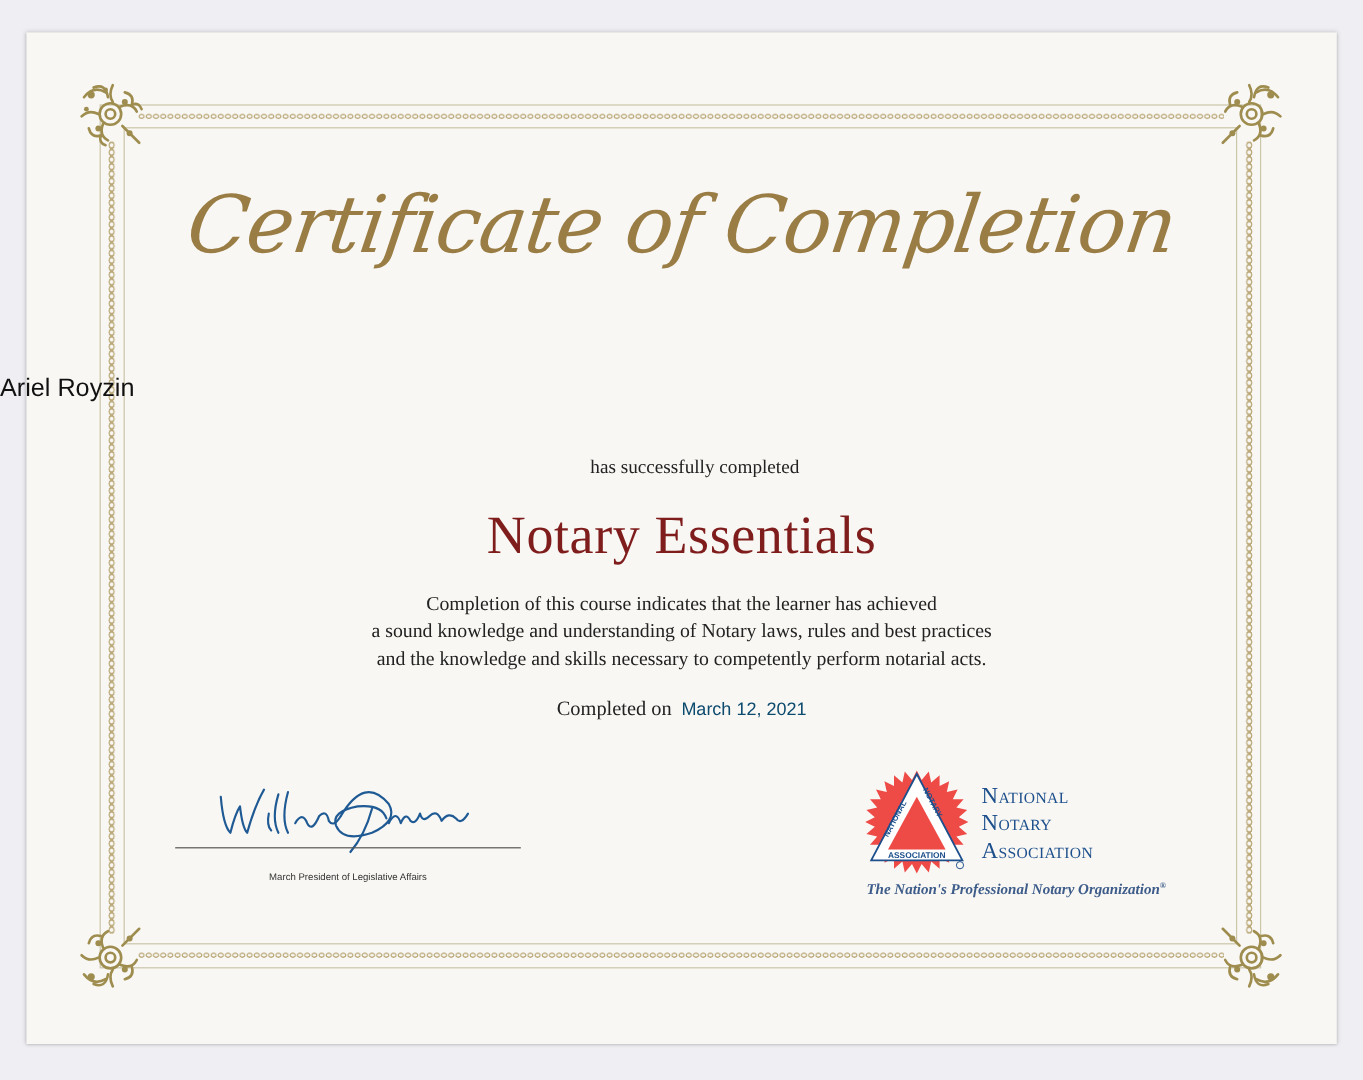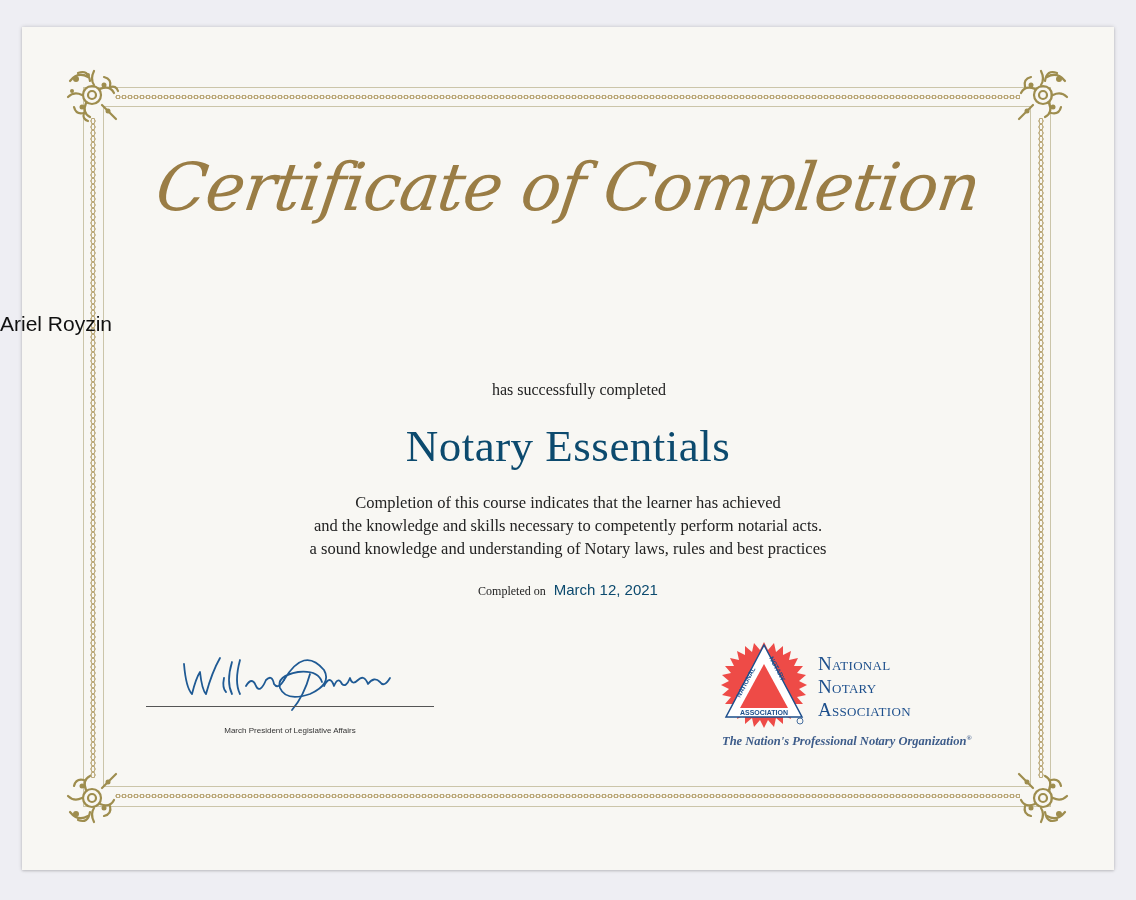--- a/index.html
+++ b/index.html
@@ -83,42 +83,42 @@
     font-size: 16px;
     color: #222;
     margin-left: 11px;
   }
   .course {
     position: absolute;
     left: 0; top: 420px; width: 1136px;
     text-align: center;
     font-family: "Liberation Serif", serif;
     font-size: 45px;
-    color: #0c4a6e;
+    color: #7f1d1d;
     letter-spacing: 0.5px;
   }
   .description {
     position: absolute;
     left: 0; top: 491px; width: 1136px;
     text-align: center;
     font-family: "Liberation Serif", serif;
     font-size: 16.5px;
     line-height: 23px;
     color: #222;
   }
   .completion-date-row {
     position: absolute;
     left: 0; top: 581px; width: 1136px;
     text-align: center;
     font-size: 16px;
     color: #222;
   }
   .completion-date-row .label {
     font-family: "Liberation Serif", serif;
-    font-size: 12px;
+    font-size: 17px;
     margin-right: 8px;
   }
   .completion-date-row .date {
     font-family: "Liberation Sans", sans-serif;
     font-size: 15px;
     color: #0c4a6e;
   }
 
   .signature-block {
     position: absolute;
@@ -277,22 +277,22 @@
       <circle cx="44" cy="44" r="2.5"></circle>
     </g>
 </svg>
 
 <div class="title">Certificate of Completion</div>
 <div class="recipient">Ariel Royzin</div>
 <div class="completed-label">has successfully completed</div>
 <div class="course">Notary Essentials</div>
 <div class="description">
   <div>Completion of this course indicates that the learner has achieved</div>
+  <div>a sound knowledge and understanding of Notary laws, rules and best practices</div>
   <div>and the knowledge and skills necessary to competently perform notarial acts.</div>
-  <div>a sound knowledge and understanding of Notary laws, rules and best practices</div>
 </div>
 <div class="completion-date-row">
   <span class="label">Completed on</span><span class="date">March 12, 2021</span>
 </div>
 
 <div class="signature-block">
   <svg class="signature-svg" width="230" height="64" viewBox="0 0 230 64">
     <g fill="none" stroke="#1f5a94" stroke-width="1.8" stroke-linecap="round" stroke-linejoin="round">
       <path d="M8 14 q2 24 8 30 q4 -16 8 -22 q2 18 6 22 q6 -22 14 -36"></path>
       <path d="M48 28 q-2 10 2 14"></path>

